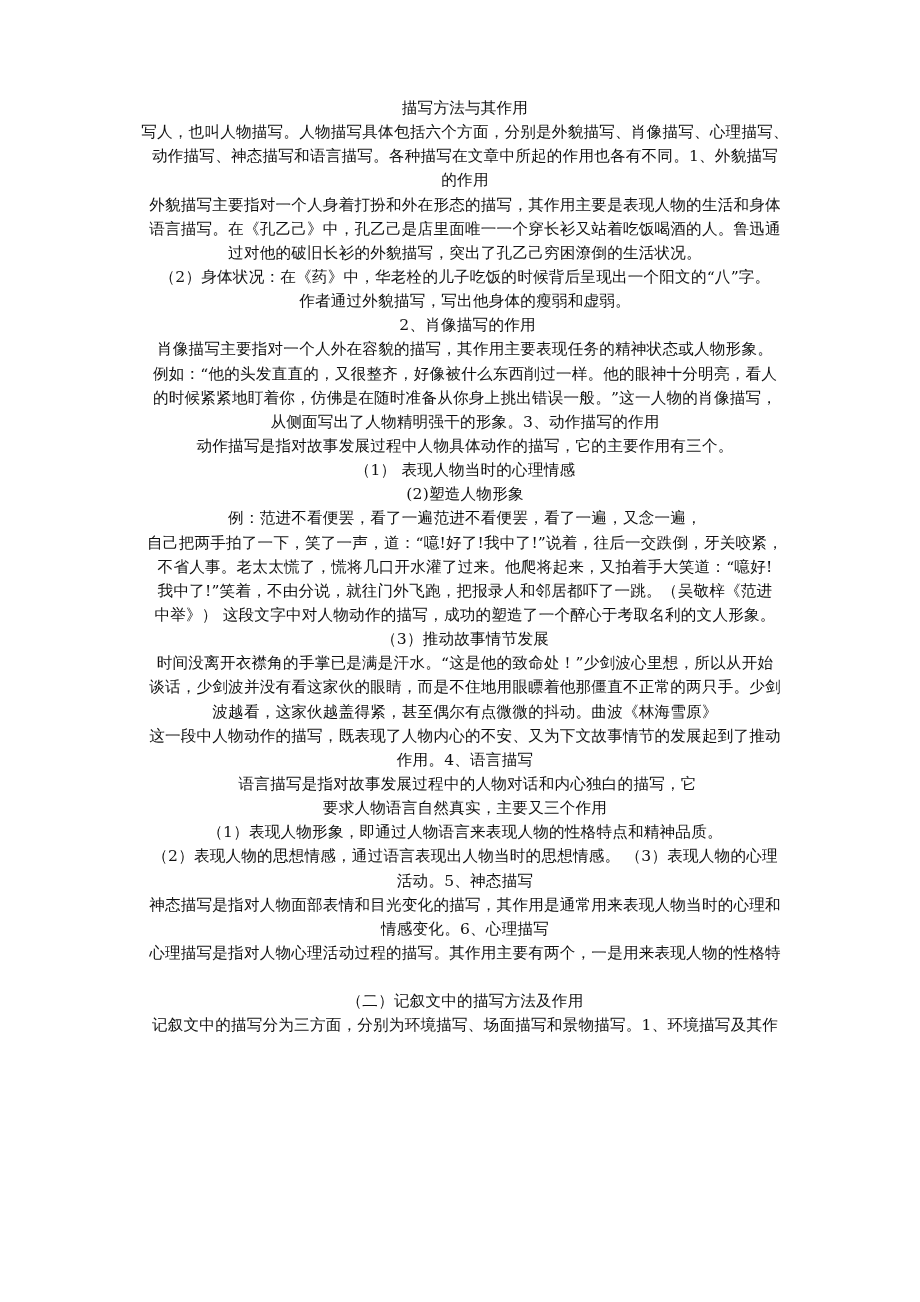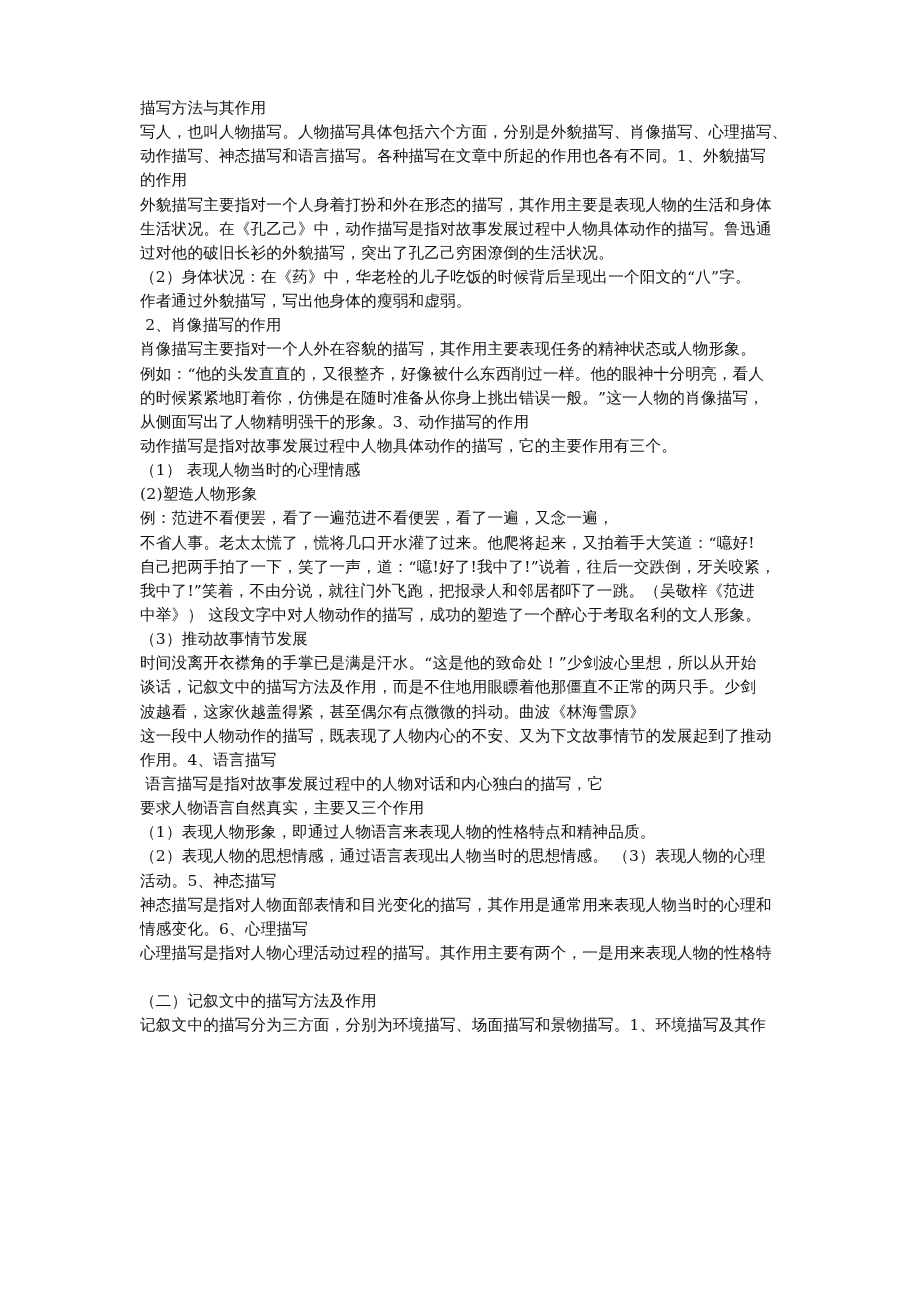--- a/index.html
+++ b/index.html
@@ -15,57 +15,58 @@
     }
     .page {
       position: absolute;
       left: 140px;
       top: 96px;
       width: 650px;
       color: #111111;
       font-family: "DejaVu Serif", "Liberation Serif", serif;
       font-size: 15.6px;
       letter-spacing: 0.2px;
+      text-align: center;
     }
     .line {
       height: 24.15px;
       line-height: 24.15px;
       white-space: pre;
       overflow: visible;
     }
   </style>
 </head>
 <body>
 
 <div class="page">
   <div class="line">描写方法与其作用</div>
   <div class="line">写人，也叫人物描写。人物描写具体包括六个方面，分别是外貌描写、肖像描写、心理描写、</div>
   <div class="line">动作描写、神态描写和语言描写。各种描写在文章中所起的作用也各有不同。1、外貌描写</div>
   <div class="line">的作用</div>
   <div class="line">外貌描写主要指对一个人身着打扮和外在形态的描写，其作用主要是表现人物的生活和身体</div>
-  <div class="line">生活状况。在《孔乙己》中，动作描写是指对故事发展过程中人物具体动作的描写。鲁迅通</div>
+  <div class="line">语言描写。在《孔乙己》中，孔乙己是店里面唯一一个穿长衫又站着吃饭喝酒的人。鲁迅通</div>
   <div class="line">过对他的破旧长衫的外貌描写，突出了孔乙己穷困潦倒的生活状况。</div>
   <div class="line">（2）身体状况：在《药》中，华老栓的儿子吃饭的时候背后呈现出一个阳文的“八”字。</div>
   <div class="line">作者通过外貌描写，写出他身体的瘦弱和虚弱。</div>
   <div class="line"> 2、肖像描写的作用</div>
   <div class="line">肖像描写主要指对一个人外在容貌的描写，其作用主要表现任务的精神状态或人物形象。</div>
   <div class="line">例如：“他的头发直直的，又很整齐，好像被什么东西削过一样。他的眼神十分明亮，看人</div>
   <div class="line">的时候紧紧地盯着你，仿佛是在随时准备从你身上挑出错误一般。”这一人物的肖像描写，</div>
   <div class="line">从侧面写出了人物精明强干的形象。3、动作描写的作用</div>
   <div class="line">动作描写是指对故事发展过程中人物具体动作的描写，它的主要作用有三个。</div>
   <div class="line">（1） 表现人物当时的心理情感</div>
   <div class="line">(2)塑造人物形象</div>
   <div class="line">例：范进不看便罢，看了一遍范进不看便罢，看了一遍，又念一遍，</div>
+  <div class="line">自己把两手拍了一下，笑了一声，道：“噫!好了!我中了!”说着，往后一交跌倒，牙关咬紧，</div>
   <div class="line">不省人事。老太太慌了，慌将几口开水灌了过来。他爬将起来，又拍着手大笑道：“噫好!</div>
-  <div class="line">自己把两手拍了一下，笑了一声，道：“噫!好了!我中了!”说着，往后一交跌倒，牙关咬紧，</div>
   <div class="line">我中了!”笑着，不由分说，就往门外飞跑，把报录人和邻居都吓了一跳。（吴敬梓《范进</div>
   <div class="line">中举》） 这段文字中对人物动作的描写，成功的塑造了一个醉心于考取名利的文人形象。</div>
   <div class="line">（3）推动故事情节发展</div>
   <div class="line">时间没离开衣襟角的手掌已是满是汗水。“这是他的致命处！”少剑波心里想，所以从开始</div>
-  <div class="line">谈话，记叙文中的描写方法及作用，而是不住地用眼瞟着他那僵直不正常的两只手。少剑</div>
+  <div class="line">谈话，少剑波并没有看这家伙的眼睛，而是不住地用眼瞟着他那僵直不正常的两只手。少剑</div>
   <div class="line">波越看，这家伙越盖得紧，甚至偶尔有点微微的抖动。曲波《林海雪原》</div>
   <div class="line">这一段中人物动作的描写，既表现了人物内心的不安、又为下文故事情节的发展起到了推动</div>
   <div class="line">作用。4、语言描写</div>
   <div class="line"> 语言描写是指对故事发展过程中的人物对话和内心独白的描写，它</div>
   <div class="line">要求人物语言自然真实，主要又三个作用</div>
   <div class="line">（1）表现人物形象，即通过人物语言来表现人物的性格特点和精神品质。</div>
   <div class="line">（2）表现人物的思想情感，通过语言表现出人物当时的思想情感。 （3）表现人物的心理</div>
   <div class="line">活动。5、神态描写</div>
   <div class="line">神态描写是指对人物面部表情和目光变化的描写，其作用是通常用来表现人物当时的心理和</div>
   <div class="line">情感变化。6、心理描写</div>

